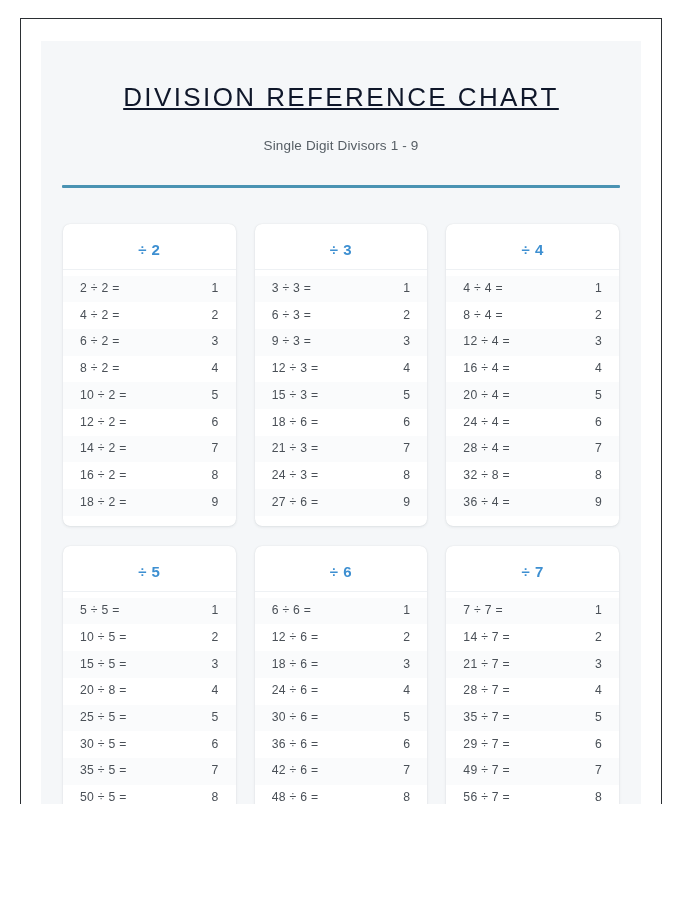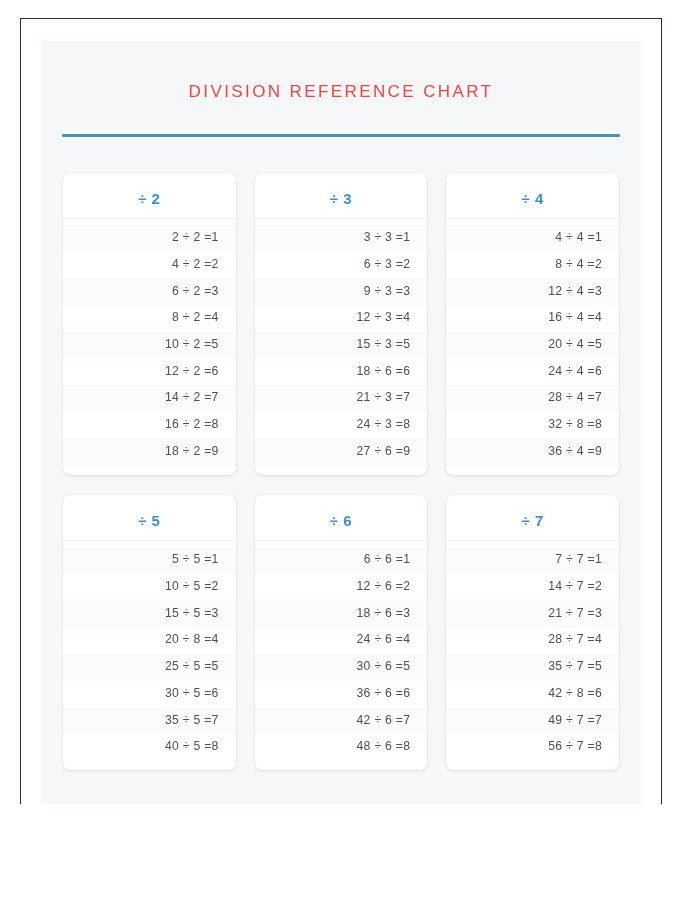--- a/index.html
+++ b/index.html
@@ -44,26 +44,27 @@
     box-sizing: border-box;
     overflow: hidden;
   }
 
   .header {
     padding-top: 42px;
     text-align: center;
   }
 
   .page-title {
-    font-size: 17px;
+    font-size: 26px;
     letter-spacing: 2.4px;
-    color: #ef4444;
+    color: #0f172a;
     font-weight: 400;
     margin: 0;
     line-height: 1.1;
+    text-decoration: underline;
   }
 
   .page-subtitle {
     font-size: 13.5px;
     color: #555d64;
     font-weight: 400;
     margin: 0;
     padding-top: 26px;
     letter-spacing: 0.15px;
   }
@@ -103,21 +104,21 @@
     border-bottom: 1px solid #eef1f4;
     letter-spacing: 0.5px;
   }
 
   .card-rows {
     padding: 6px 0 0 0;
   }
 
   .row {
     display: flex;
-    justify-content: flex-end;
+    justify-content: space-between;
     align-items: center;
     padding: 4.5px 17px;
     font-size: 12.2px;
     color: #4a5057;
     line-height: 1.45;
   }
 
   .row.alt {
     background: #fafbfc;
   }
@@ -134,20 +135,21 @@
 </style>
 </head>
 <body>
 
 <div id="root">
   <div class="frame">
     <div class="page">
 
       <div class="header">
         <h1 class="page-title">DIVISION REFERENCE CHART</h1>
+        <p class="page-subtitle">Single Digit Divisors 1 - 9</p>
         <div class="title-rule"></div>
       </div>
 
       <div class="grid" id="card-grid">
           <div class="card">
             <div class="card-header">÷ 2</div>
             <div class="card-rows">
               <div class="row alt">
                 <span class="expr">2 ÷ 2 =</span>
                 <span class="ans">1</span>
@@ -293,21 +295,21 @@
               </div>
               <div class="row">
                 <span class="expr">30 ÷ 5 =</span>
                 <span class="ans">6</span>
               </div>
               <div class="row alt">
                 <span class="expr">35 ÷ 5 =</span>
                 <span class="ans">7</span>
               </div>
               <div class="row">
-                <span class="expr">40 ÷ 5 =</span>
+                <span class="expr">50 ÷ 5 =</span>
                 <span class="ans">8</span>
               </div>
             </div>
           </div>
           <div class="card">
             <div class="card-header">÷ 6</div>
             <div class="card-rows">
               <div class="row alt">
                 <span class="expr">6 ÷ 6 =</span>
                 <span class="ans">1</span>
@@ -359,21 +361,21 @@
               </div>
               <div class="row">
                 <span class="expr">28 ÷ 7 =</span>
                 <span class="ans">4</span>
               </div>
               <div class="row alt">
                 <span class="expr">35 ÷ 7 =</span>
                 <span class="ans">5</span>
               </div>
               <div class="row">
-                <span class="expr">42 ÷ 8 =</span>
+                <span class="expr">29 ÷ 7 =</span>
                 <span class="ans">6</span>
               </div>
               <div class="row alt">
                 <span class="expr">49 ÷ 7 =</span>
                 <span class="ans">7</span>
               </div>
               <div class="row">
                 <span class="expr">56 ÷ 7 =</span>
                 <span class="ans">8</span>
               </div>

